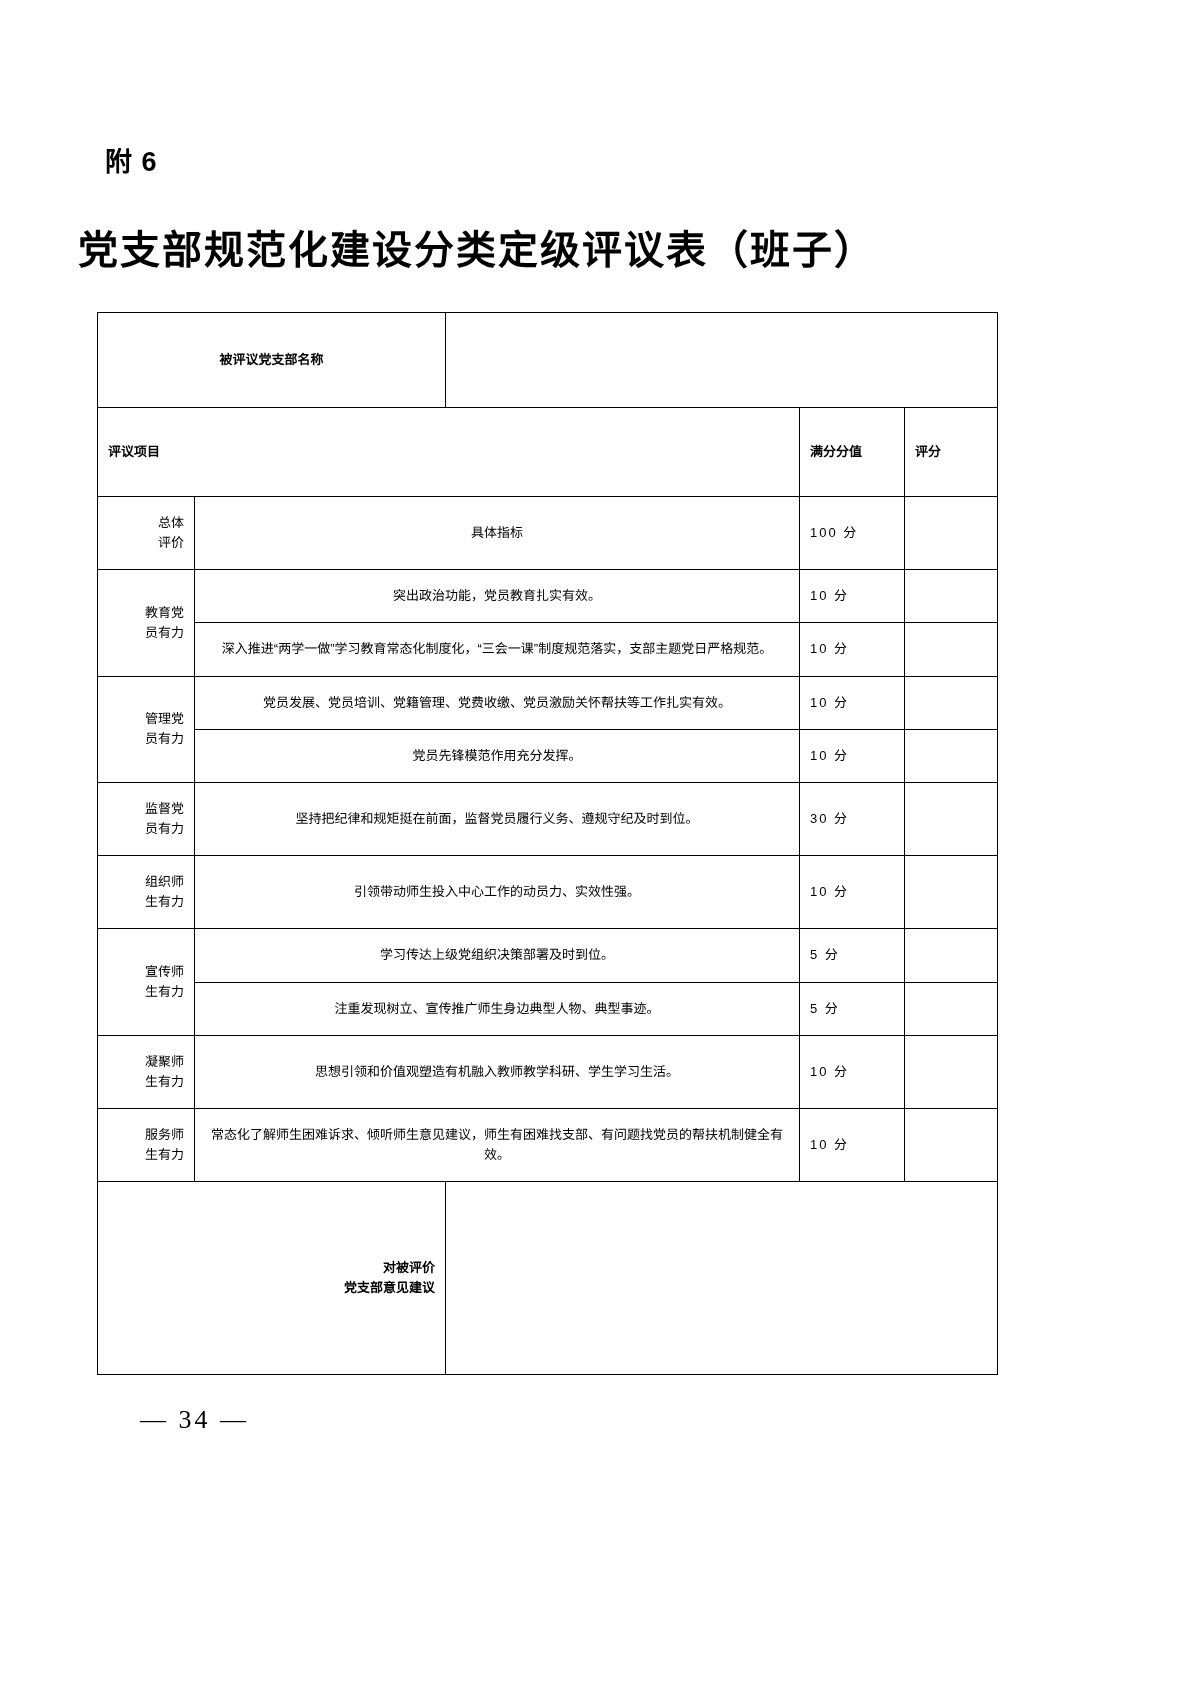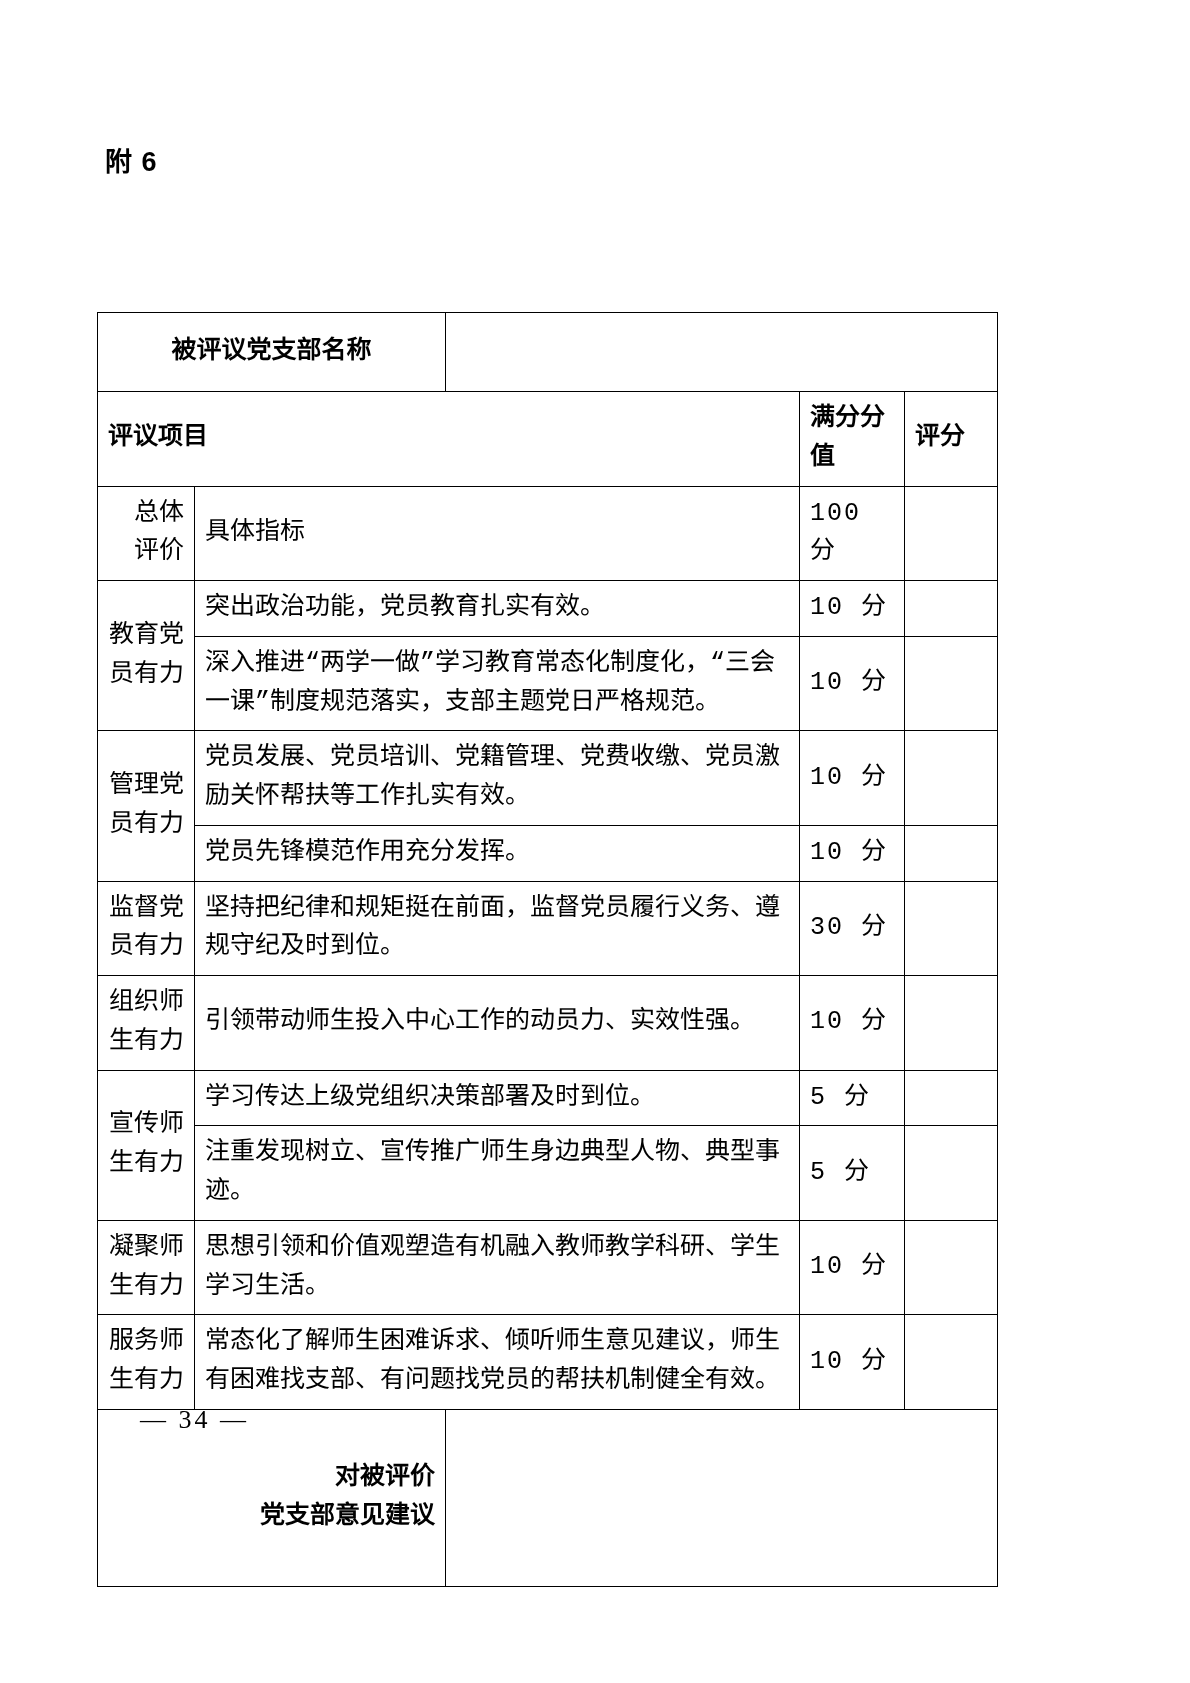--- a/index.html
+++ b/index.html
@@ -45,25 +45,25 @@
   table.eval {
     position: absolute;
     left: 97px;
     top: 312px;
     width: 900px;
     border-collapse: collapse;
     table-layout: fixed;
   }
   table.eval td {
     border: 1.4px solid #000;
-    font-size: 25px;
+    font-size: 13px;
     line-height: 1.55;
-    padding: 8px 10px;
+    padding: 16px 10px;
     vertical-align: middle;
-    font-family: Liberation Mono, monospace;
+    font-family: Liberation Sans, sans-serif;
   }
   .c-name-label {
     text-align: center;
     font-family: "Liberation Sans", "DejaVu Sans", sans-serif;
     font-weight: 600;
     font-size: 21px;
     height: 62px;
   }
   .c-name-value {
     height: 62px;
@@ -75,25 +75,25 @@
     font-size: 21px;
     height: 56px;
   }
   .cat {
     text-align: right;
     font-size: 20.5px;
     line-height: 1.45;
     font-family: "Liberation Serif", "DejaVu Serif", serif;
   }
   .item {
-    text-align: left;
+    text-align: center;
     font-size: 20.5px;
   }
   .item.center {
-    text-align: left;
+    text-align: center;
   }
   .score {
     text-align: left;
     font-size: 20.5px;
     letter-spacing: 2px;
   }
   .blank {
     background: #fff;
   }
   .opinion-label {
@@ -117,20 +117,21 @@
     font-family: "Liberation Serif", "DejaVu Serif", serif;
   }
 </style>
 </head>
 <body>
 
 <div class="page">
 
   <div class="attach-label">附 6</div>
 
+  <div class="doc-title">党支部规范化建设分类定级评议表（班子）</div>
 
   <table class="eval">
     <colgroup>
       <col style="width:97px">
       <col style="width:251px">
       <col style="width:354px">
       <col style="width:105px">
       <col style="width:93px">
     </colgroup>
     <tbody>

